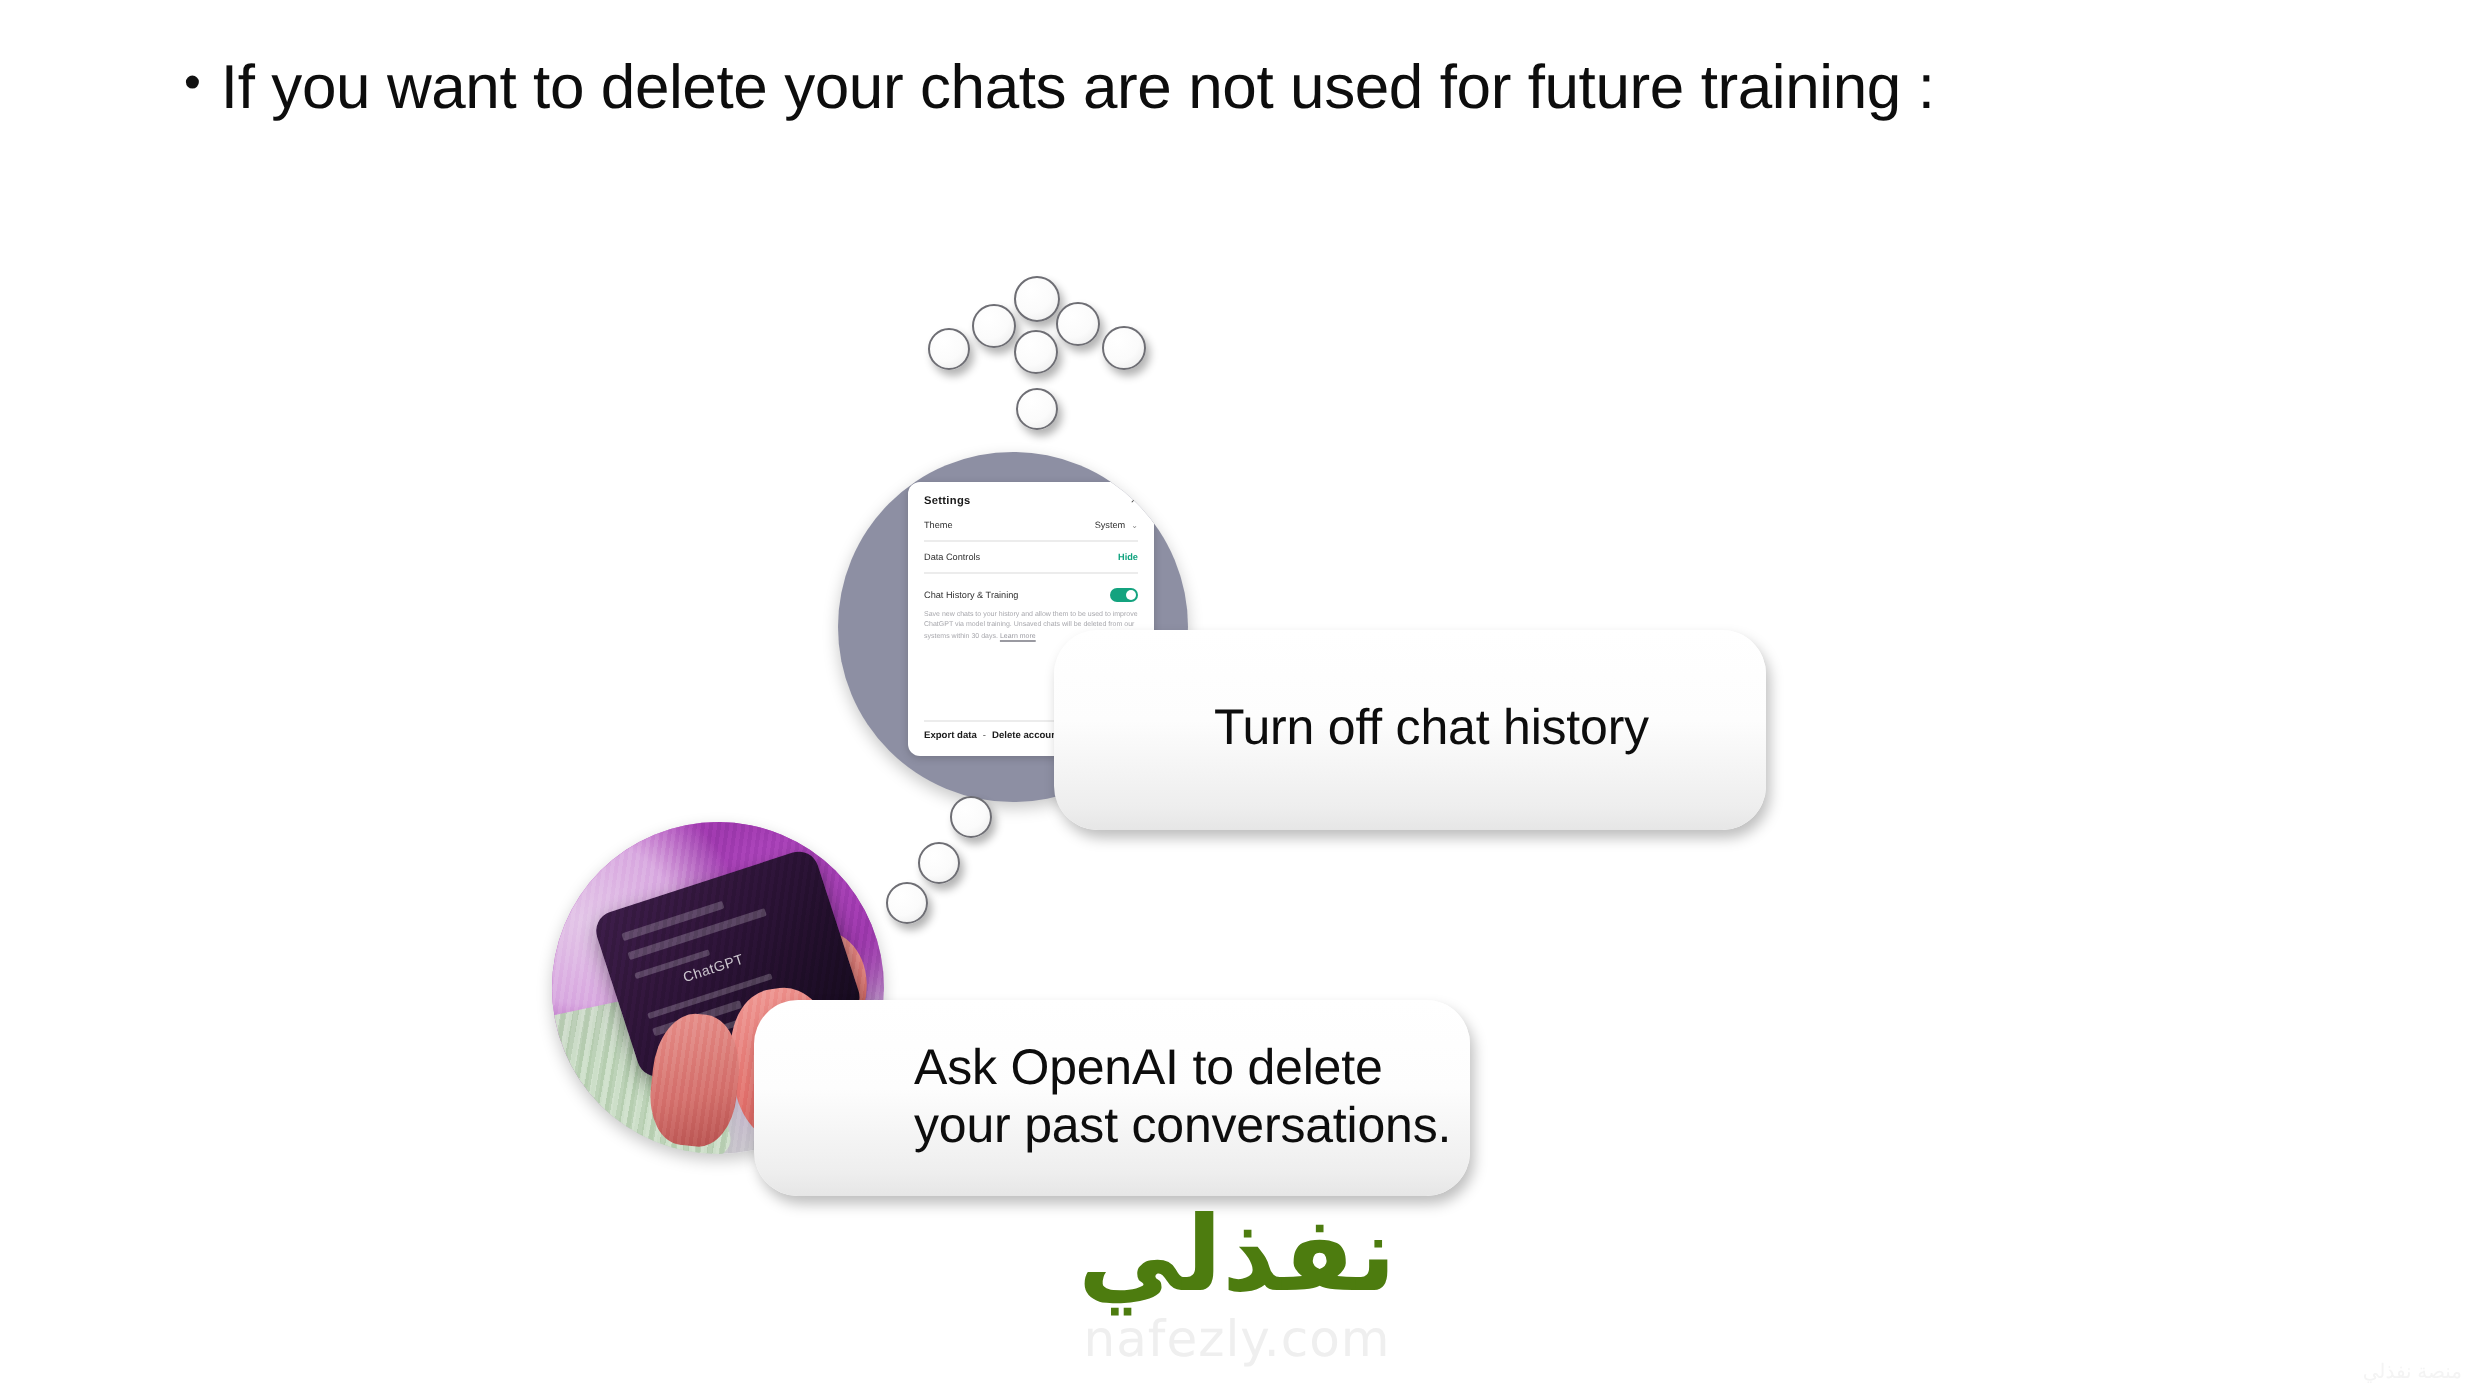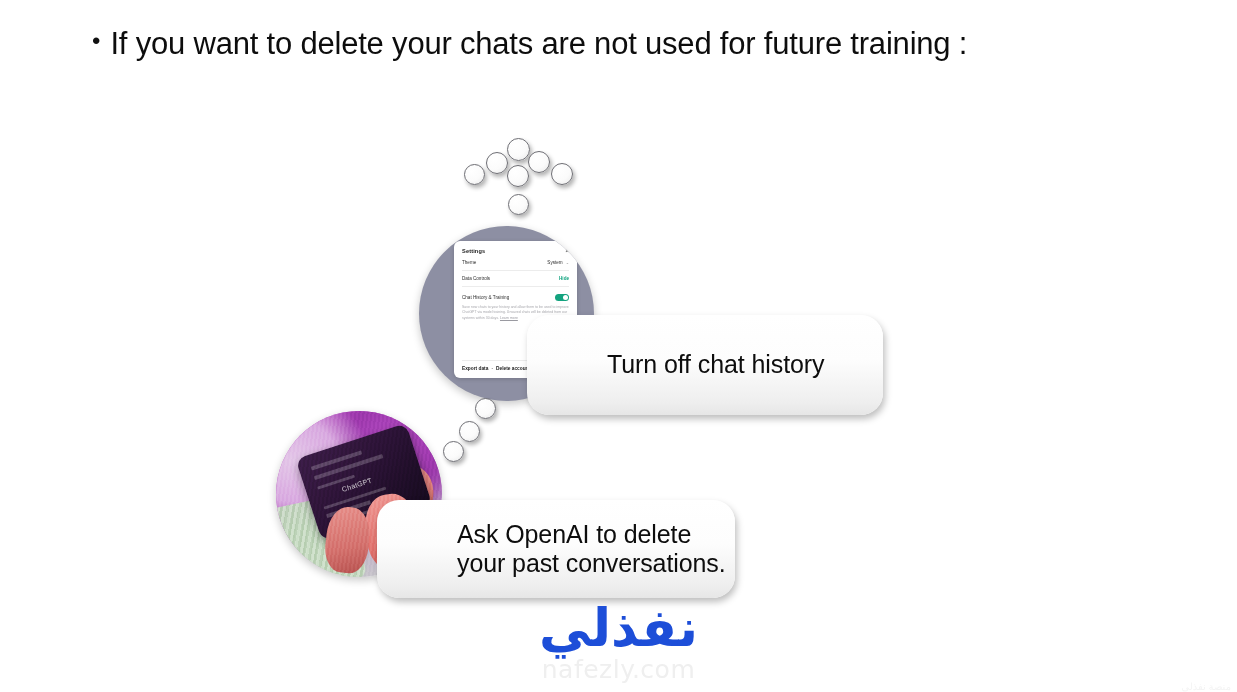--- a/index.html
+++ b/index.html
@@ -171,21 +171,21 @@
   
   #watermark{
     position:absolute;left:0;right:0;top:602px;
     text-align:center;
     color:#f0f0f0;
     user-select:none;
   }
   #wm-ar{
     font-family:"DejaVu Sans", sans-serif;
     font-size:52px;font-weight:bold;line-height:1;
-    color:#1d4ed8;
+    color:#4d7c0f;
   }
   #wm-lat{
     font-family:"DejaVu Sans", sans-serif;
     font-size:25px;line-height:1;margin-top:3px;
     color:#efefef;letter-spacing:.5px;
   }
   #corner-note{
     position:absolute;right:6px;bottom:0px;
     font-size:10px;color:#f4f4f4;
     font-family:"Liberation Sans", sans-serif;

